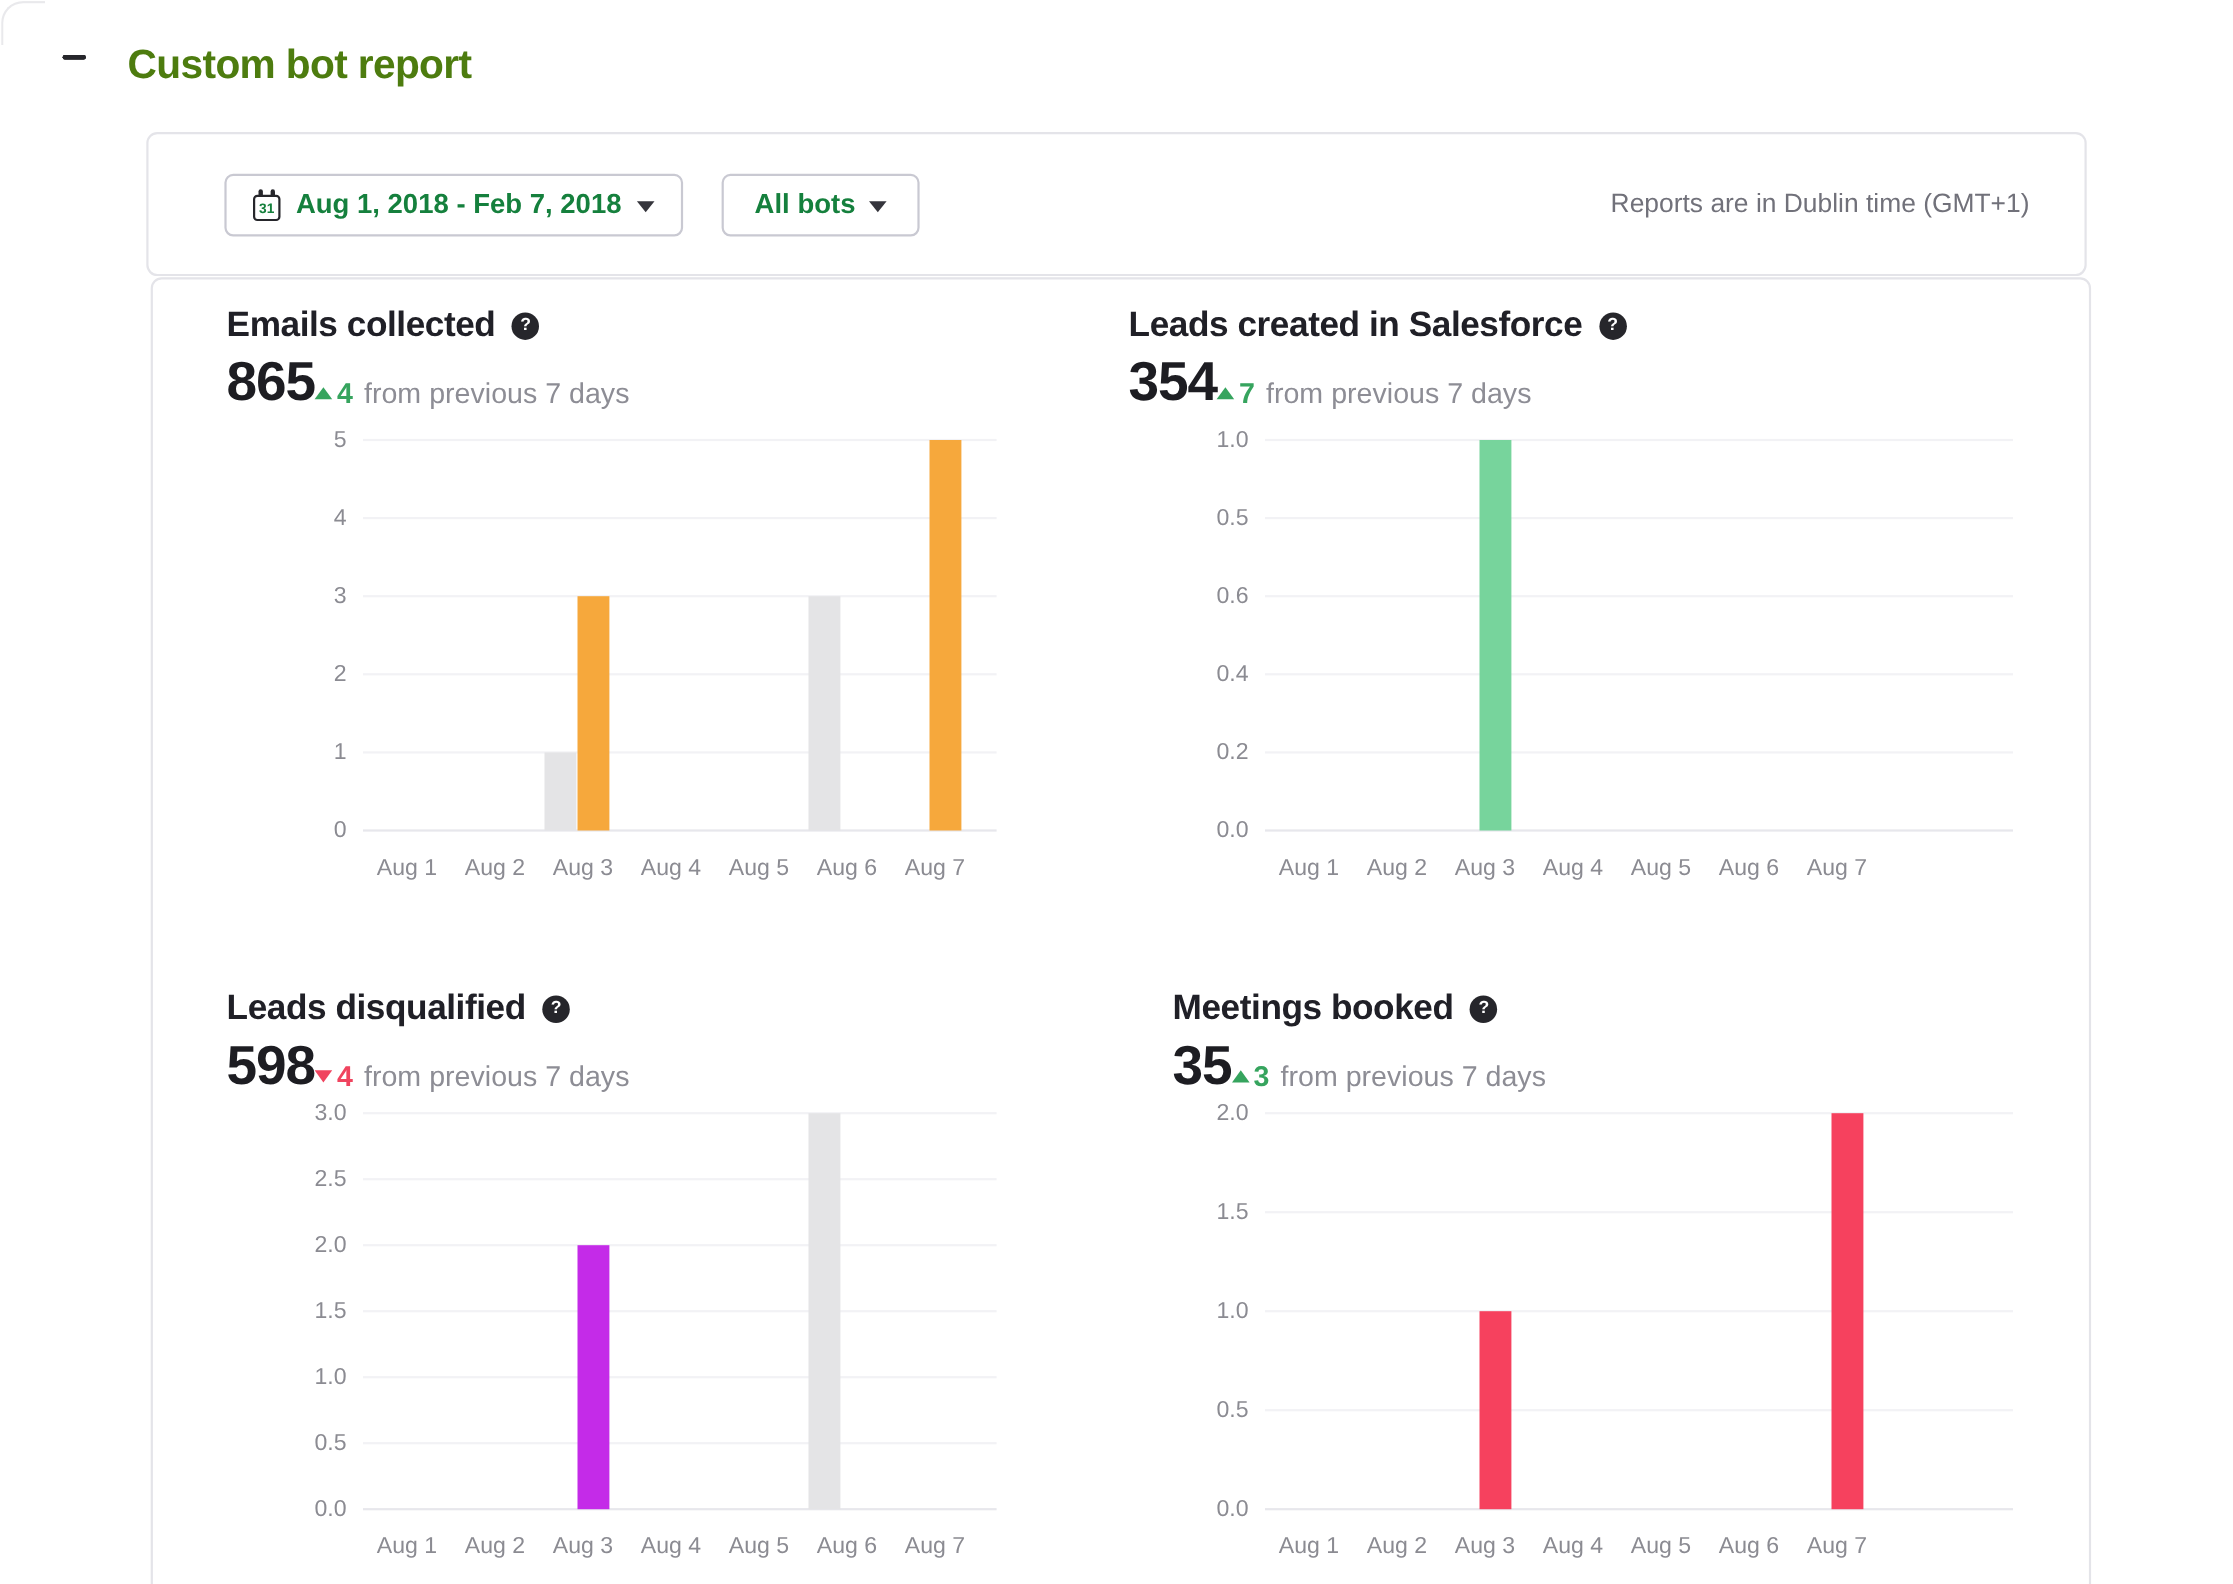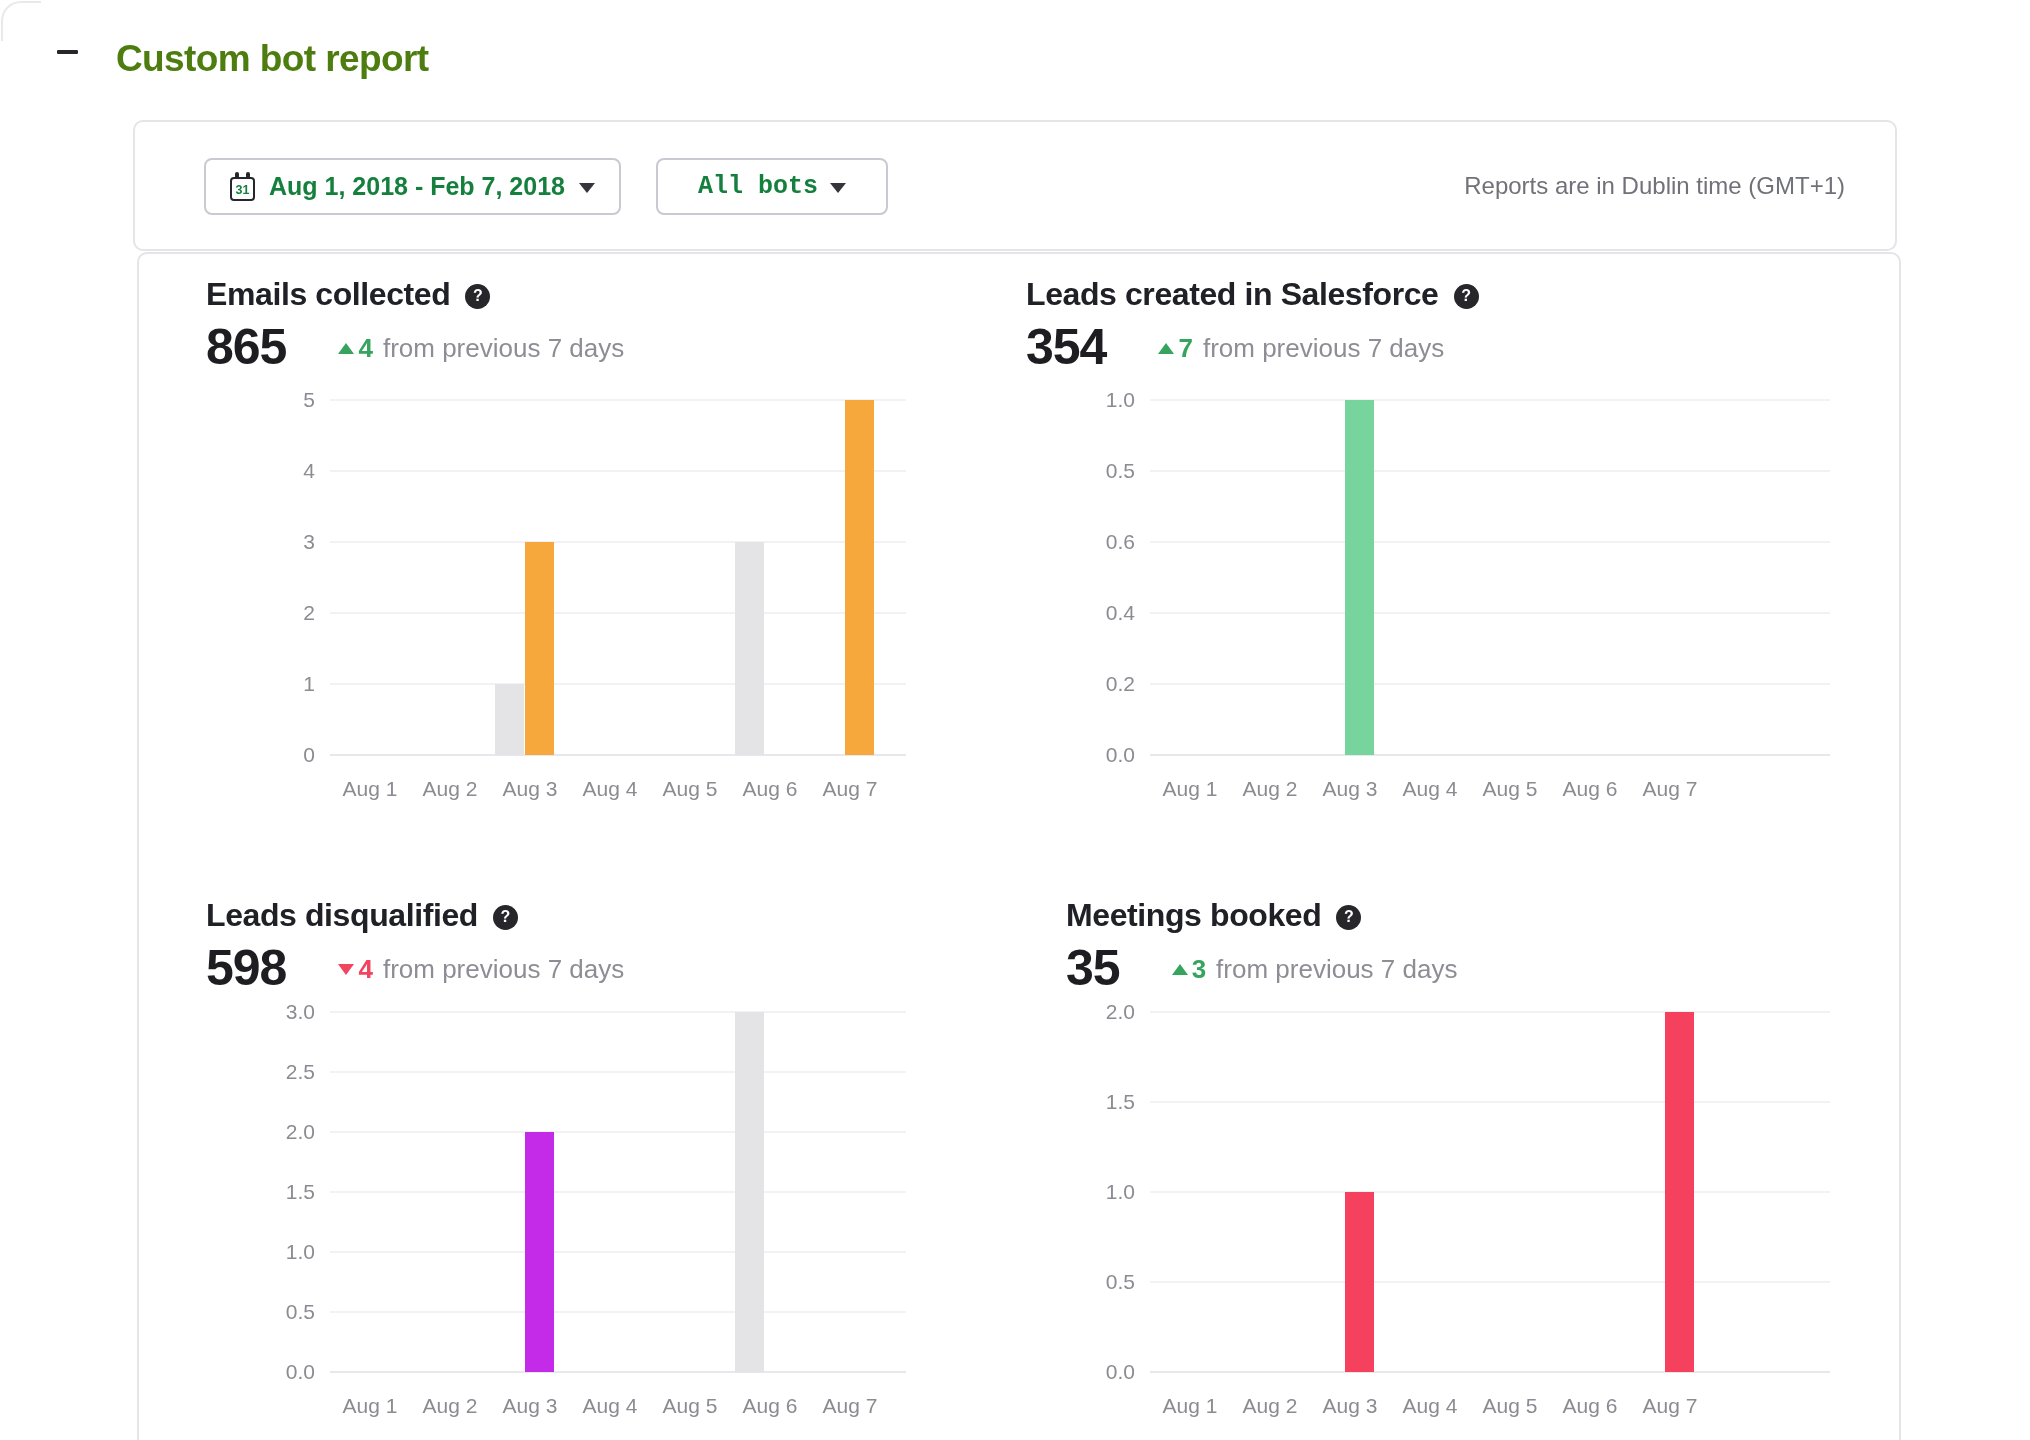--- a/index.html
+++ b/index.html
@@ -14,42 +14,42 @@
   .hamburger .bar{width:21px;height:3.5px;background:#26262b;border-radius:2px;margin-bottom:6px;}
   .app-title{position:absolute;left:116px;top:38px;font-size:37px;font-weight:600;
     letter-spacing:-0.6px;color:#4d7c0f;margin:0;}
   
   .filter-card{position:absolute;left:133px;top:120px;width:1764px;height:131px;
     border:2px solid #e4e4e9;border-radius:10px;box-sizing:border-box;}
   .btn{position:absolute;top:36px;height:57px;display:flex;align-items:center;
     border:2px solid #c9c9d2;border-radius:8px;box-sizing:border-box;background:#fff;
     font-size:25px;font-weight:600;color:#15803d;cursor:pointer;white-space:nowrap;}
   .date-btn{left:69px;padding:0 24px;gap:14px;}
-  .bots-btn{left:521px;padding:0 40px;gap:12px;font-family:Liberation Mono, monospace;}
+  .bots-btn{left:521px;padding:0 28px;gap:12px;}
   .caret{width:0;height:0;border-left:8px solid transparent;border-right:8px solid transparent;
     border-top:10px solid #35353c;margin-top:3px;}
   .cal{width:25px;height:24px;border:2.5px solid #26262b;border-radius:4px;position:relative;
     margin-top:5px;font-size:12.5px;font-weight:700;line-height:23px;text-align:center;box-sizing:border-box;}
   .cal::before,.cal::after{content:"";position:absolute;top:-7px;width:4px;height:7px;
     background:#26262b;border-radius:2px;}
   .cal::before{left:3px;}
   .cal::after{right:3px;}
   .tz-note{position:absolute;right:50px;top:0;height:100%;display:flex;align-items:center;
     font-size:24px;color:#71717a;}
   
   .charts-card{position:absolute;left:137px;top:252px;width:1764px;height:1280px;
     border:2px solid #e4e4e9;border-radius:10px;box-sizing:border-box;}
   
   .panel-head{position:absolute;}
   .title-row{display:flex;align-items:center;gap:15px;}
   .panel-title{margin:0;font-size:32px;font-weight:600;letter-spacing:-0.4px;color:#202027;}
   .qicon{width:25px;height:25px;border-radius:50%;background:#26262b;color:#fff;
     font-size:16px;font-weight:700;display:flex;align-items:center;justify-content:center;
     margin-top:3px;cursor:pointer;}
-  .stat-row{display:flex;align-items:flex-start;gap:52px;margin-top:8px;}
+  .stat-row{display:flex;align-items:flex-end;margin-top:8px;}
   .stat{font-size:50px;font-weight:600;line-height:52px;letter-spacing:-1px;color:#1d1d22;}
   .delta{display:flex;align-items:center;margin-top:12px;font-size:26px;}
   .tri{width:0;height:0;border-left:8px solid transparent;border-right:8px solid transparent;margin-right:4px;}
   .delta-val{font-weight:600;margin-right:10px;}
   .delta-suffix{color:#8d8d95;}
   
   .plot{position:absolute;inset:0;pointer-events:none;}
   .gridline{position:absolute;height:2px;background:#f2f2f5;}
   .gridline.base{background:#e7e7ec;}
   .ylab,.xlab{position:absolute;color:#8b8b92;font-size:21px;line-height:26px;}

